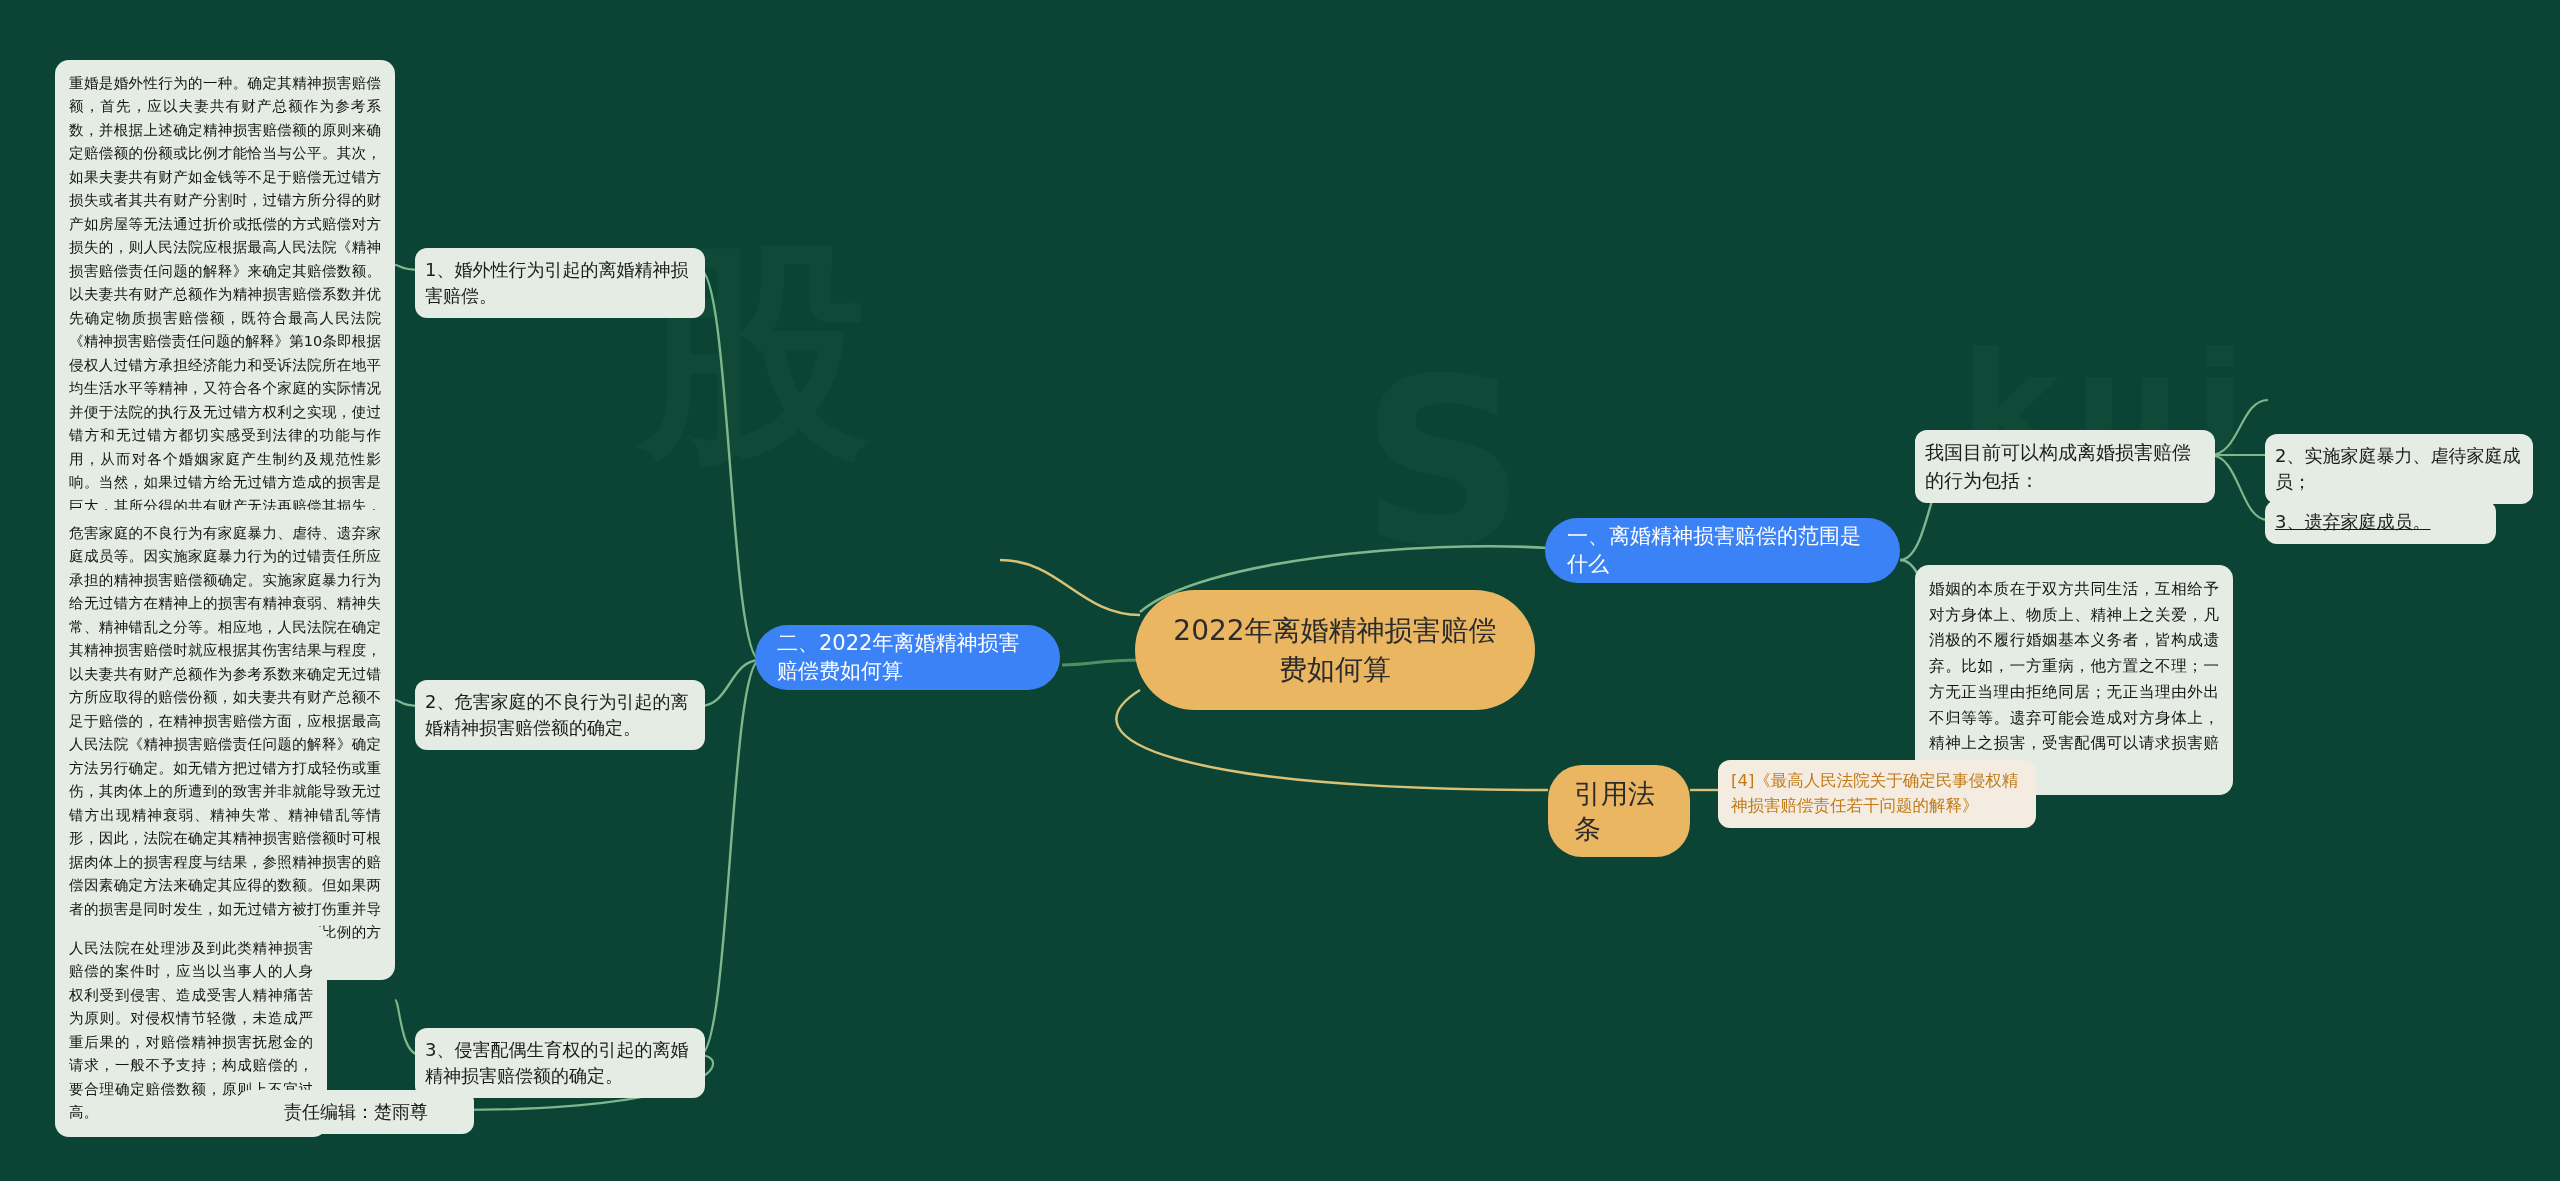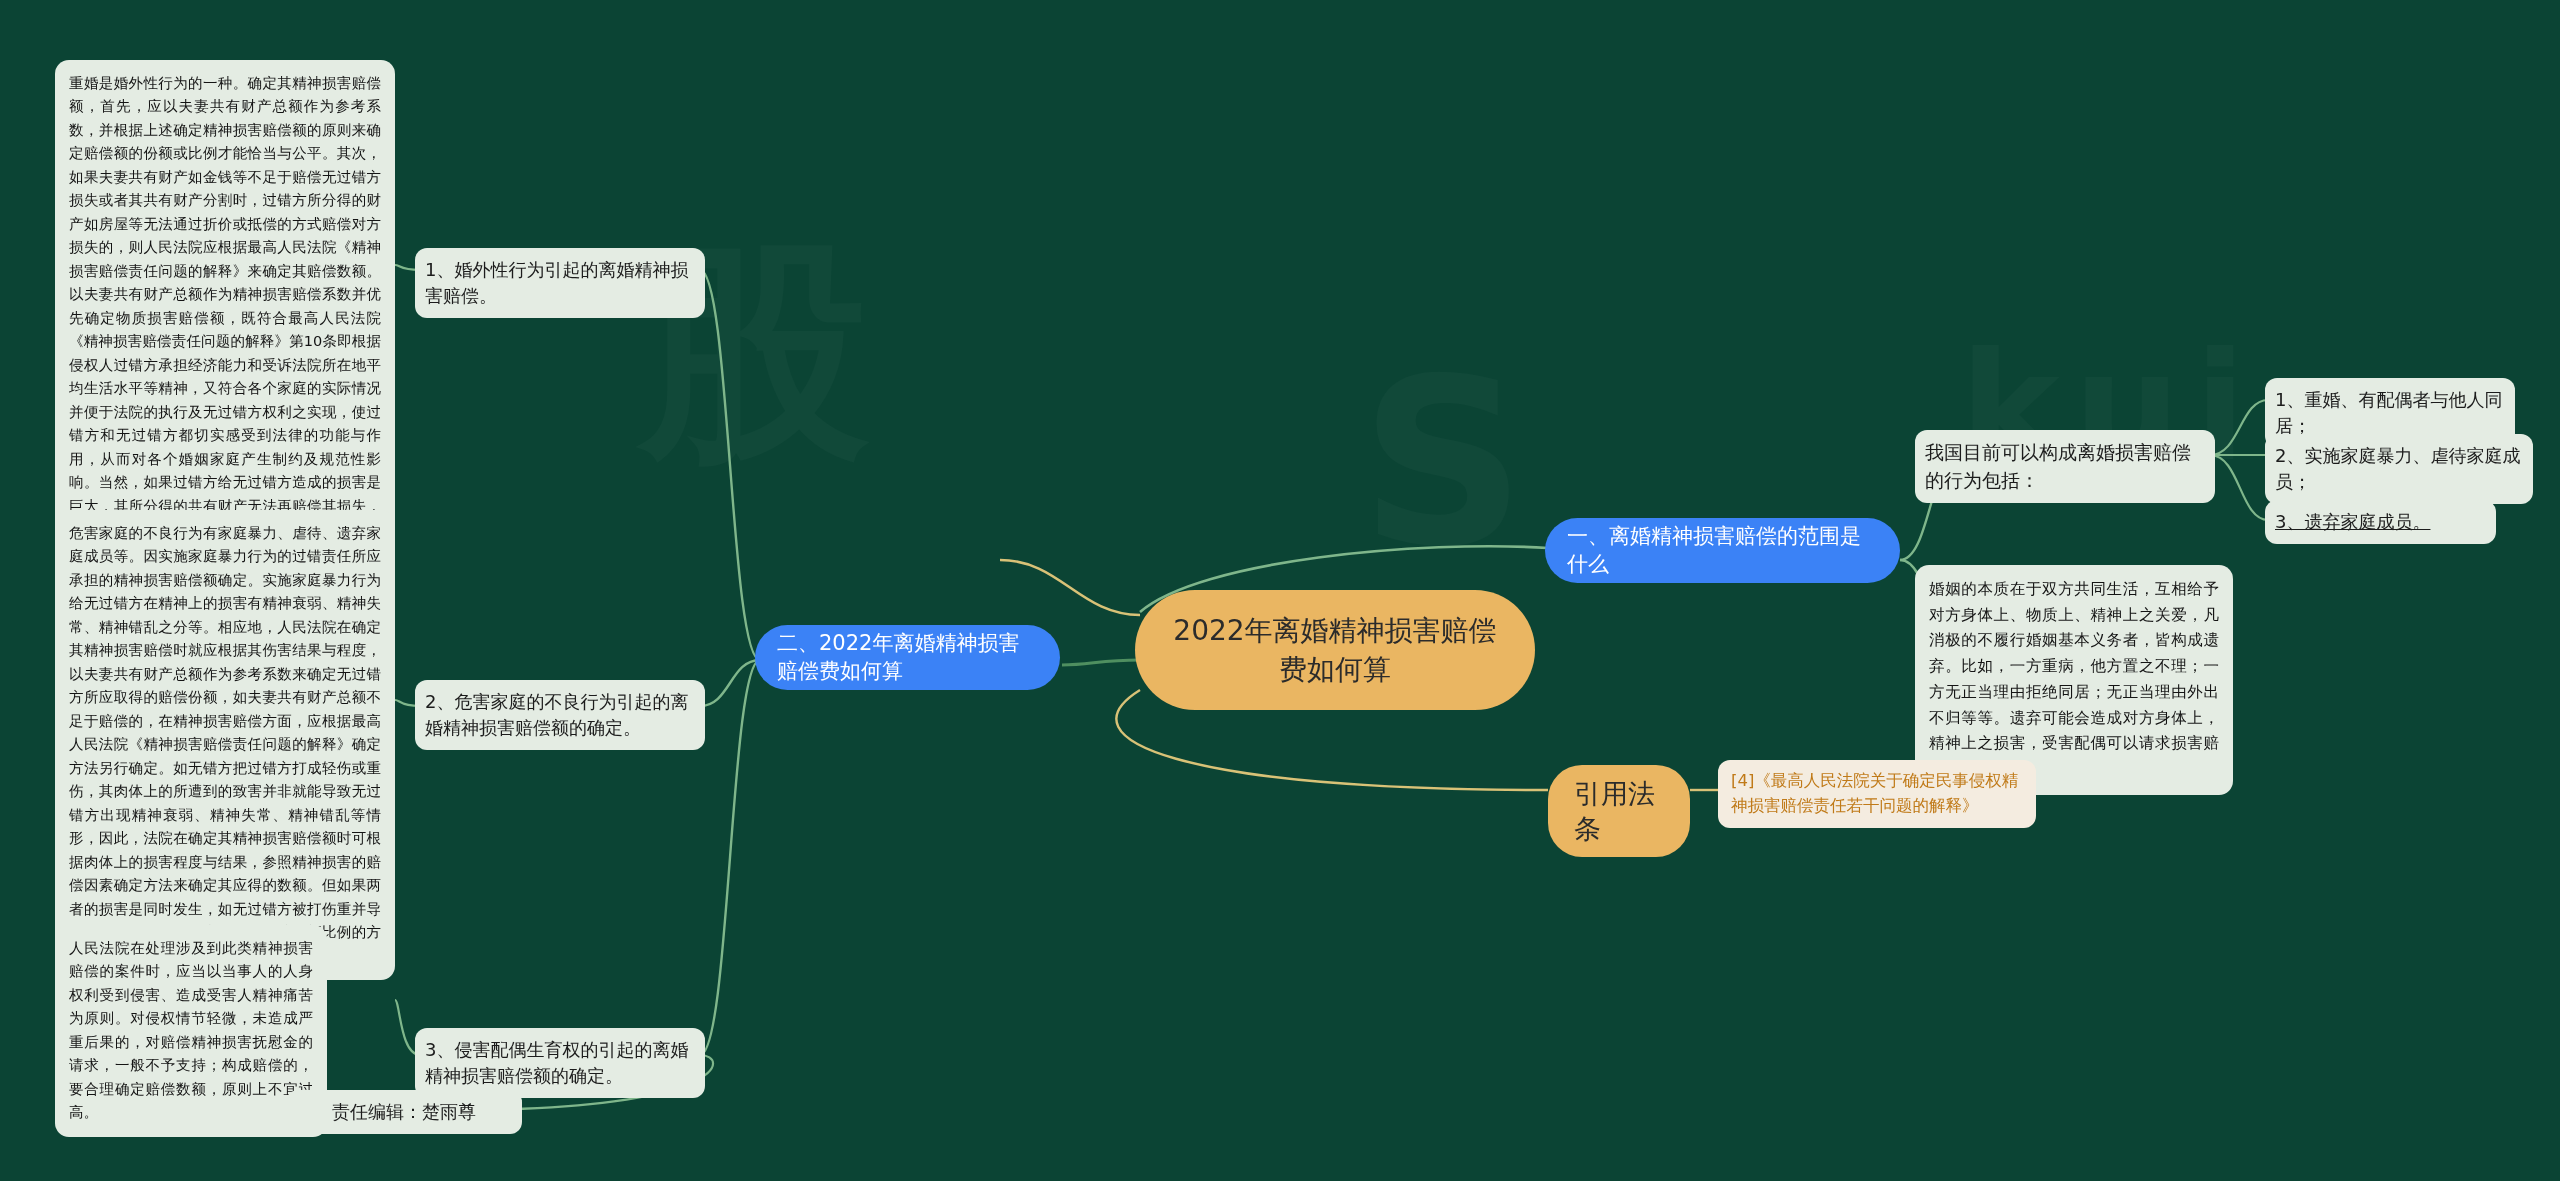--- a/index.html
+++ b/index.html
@@ -155,23 +155,20 @@
   </div>
 
   <div class="node branch" style="left:1545px;top:518px;width:355px;">
     <span>一、离婚精神损害赔偿的范围是什么</span>
   </div>
 
   <div class="node leaf" style="left:1915px;top:430px;width:300px;">
     <span>我国目前可以构成离婚损害赔偿的行为包括：</span>
   </div>
 
-  <div class="node leaf leaf-small" style="left:2265px;top:378px;width:250px;">
-    <span>1、重婚、有配偶者与他人同居；</span>
-  </div>
   <div class="node leaf leaf-small" style="left:2265px;top:434px;width:268px;">
     <span>2、实施家庭暴力、虐待家庭成员；</span>
   </div>
   <div class="node leaf leaf-small" style="left:2265px;top:500px;width:231px;text-decoration:underline;">
     <span>3、遗弃家庭成员。</span>
   </div>
 
   <div class="node para" style="left:1915px;top:565px;width:318px;font-size:15.5px;line-height:1.66;">
     <span>婚姻的本质在于双方共同生活，互相给予对方身体上、物质上、精神上之关爱，凡消极的不履行婚姻基本义务者，皆构成遗弃。比如，一方重病，他方置之不理；一方无正当理由拒绝同居；无正当理由外出不归等等。遗弃可能会造成对方身体上，精神上之损害，受害配偶可以请求损害赔偿。</span>
   </div>
@@ -194,21 +191,21 @@
     <span>危害家庭的不良行为有家庭暴力、虐待、遗弃家庭成员等。因实施家庭暴力行为的过错责任所应承担的精神损害赔偿额确定。实施家庭暴力行为给无过错方在精神上的损害有精神衰弱、精神失常、精神错乱之分等。相应地，人民法院在确定其精神损害赔偿时就应根据其伤害结果与程度，以夫妻共有财产总额作为参考系数来确定无过错方所应取得的赔偿份额，如夫妻共有财产总额不足于赔偿的，在精神损害赔偿方面，应根据最高人民法院《精神损害赔偿责任问题的解释》确定方法另行确定。如无错方把过错方打成轻伤或重伤，其肉体上的所遭到的致害并非就能导致无过错方出现精神衰弱、精神失常、精神错乱等情形，因此，法院在确定其精神损害赔偿额时可根据肉体上的损害程度与结果，参照精神损害的赔偿因素确定方法来确定其应得的数额。但如果两者的损害是同时发生，如无过错方被打伤重并导致精神失常的，则就应根据上述赔偿额比例的方法来确定其整个损害赔偿额。</span>
   </div>
 
   <div class="node leaf leaf-small" style="left:415px;top:1028px;width:290px;">
     <span>3、侵害配偶生育权的引起的离婚精神损害赔偿额的确定。</span>
   </div>
   <div class="node para" style="left:55px;top:925px;width:272px;">
     <span>人民法院在处理涉及到此类精神损害赔偿的案件时，应当以当事人的人身权利受到侵害、造成受害人精神痛苦为原则。对侵权情节轻微，未造成严重后果的，对赔偿精神损害抚慰金的请求，一般不予支持；构成赔偿的，要合理确定赔偿数额，原则上不宜过高。</span>
   </div>
 
-  <div class="node leaf leaf-small" style="left:238px;top:1090px;width:236px;text-align:center;margin-left:48px;">
+  <div class="node leaf leaf-small" style="left:238px;top:1090px;width:236px;text-align:center;">
     <span>责任编辑：楚雨尊</span>
   </div>
 
   <div class="node branch-orange" style="left:1548px;top:765px;width:142px;">
     <span>引用法条</span>
   </div>
   <div class="node cite" style="left:1718px;top:760px;width:318px;">
     <span>[4]《最高人民法院关于确定民事侵权精神损害赔偿责任若干问题的解释》</span>
   </div>
 

